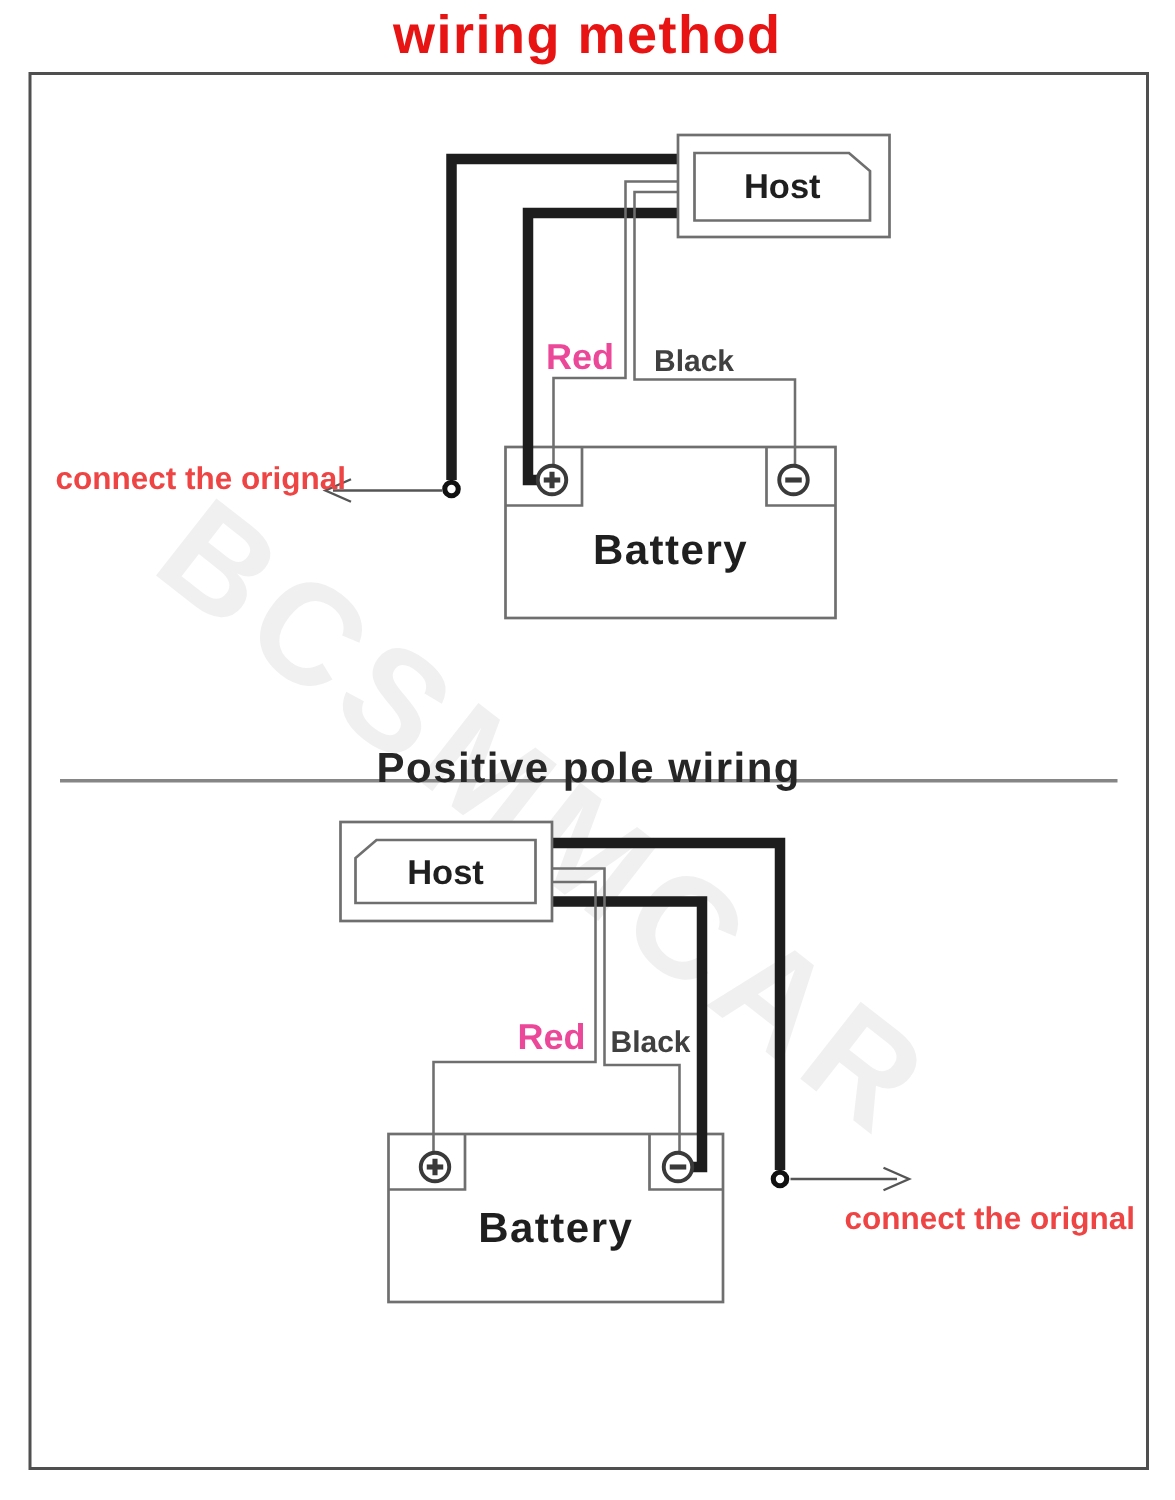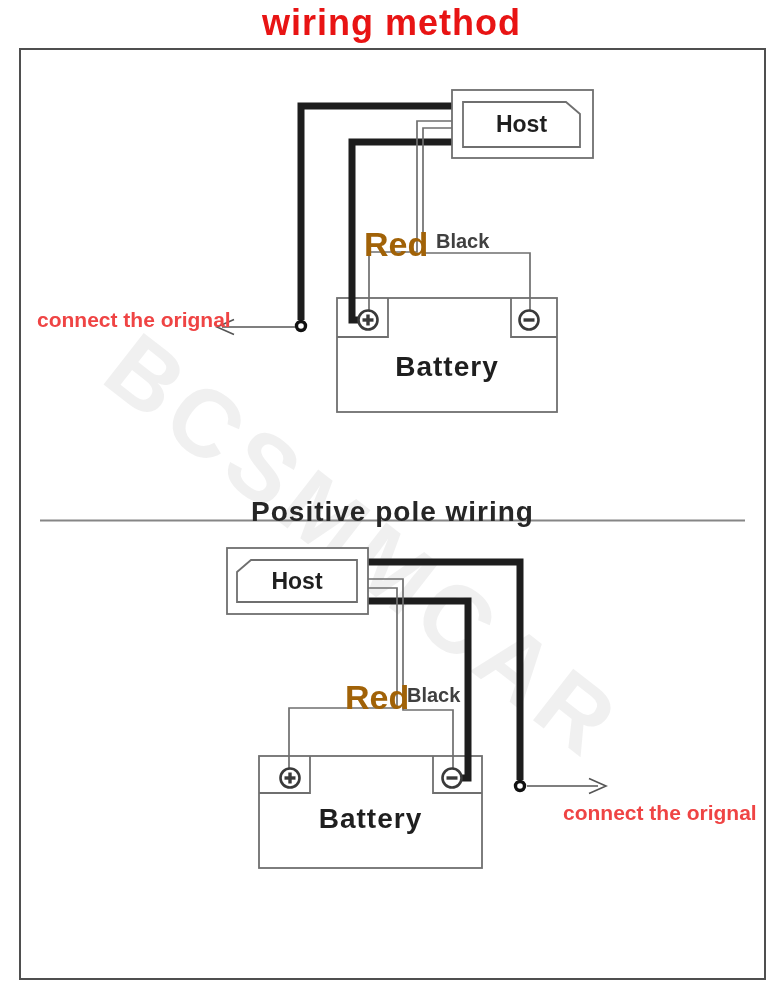--- a/index.html
+++ b/index.html
@@ -19,21 +19,21 @@
   .watermark{
     left:152px;top:312px;
     font-size:95px;font-weight:bold;letter-spacing:7px;
     color:rgba(60,60,60,0.08);
     transform:rotate(38deg);transform-origin:0 0;
     white-space:nowrap;pointer-events:none;
   }
   .diagram-svg{left:0;top:0;width:783px;height:1000px;}
   .host-label{font-size:23px;font-weight:bold;color:#1f1f1f;text-align:center;}
   .battery-label{font-size:28px;font-weight:bold;color:#1f1f1f;text-align:center;letter-spacing:1px;}
-  .red-label{font-size:34px;font-weight:bold;color:#a16207;}
+  .red-label{font-size:24px;font-weight:bold;color:#ec4899;}
   .black-label{font-size:20px;font-weight:bold;color:#404040;}
   .annotation{
     font-size:21px;font-weight:bold;color:#ef4444;line-height:25px;white-space:nowrap;
   }
   .annotation-right{text-align:left;}
   .caption{
     left:19px;width:747px;text-align:center;
     font-size:28px;font-weight:bold;color:#262626;letter-spacing:1px;
   }
 </style>

